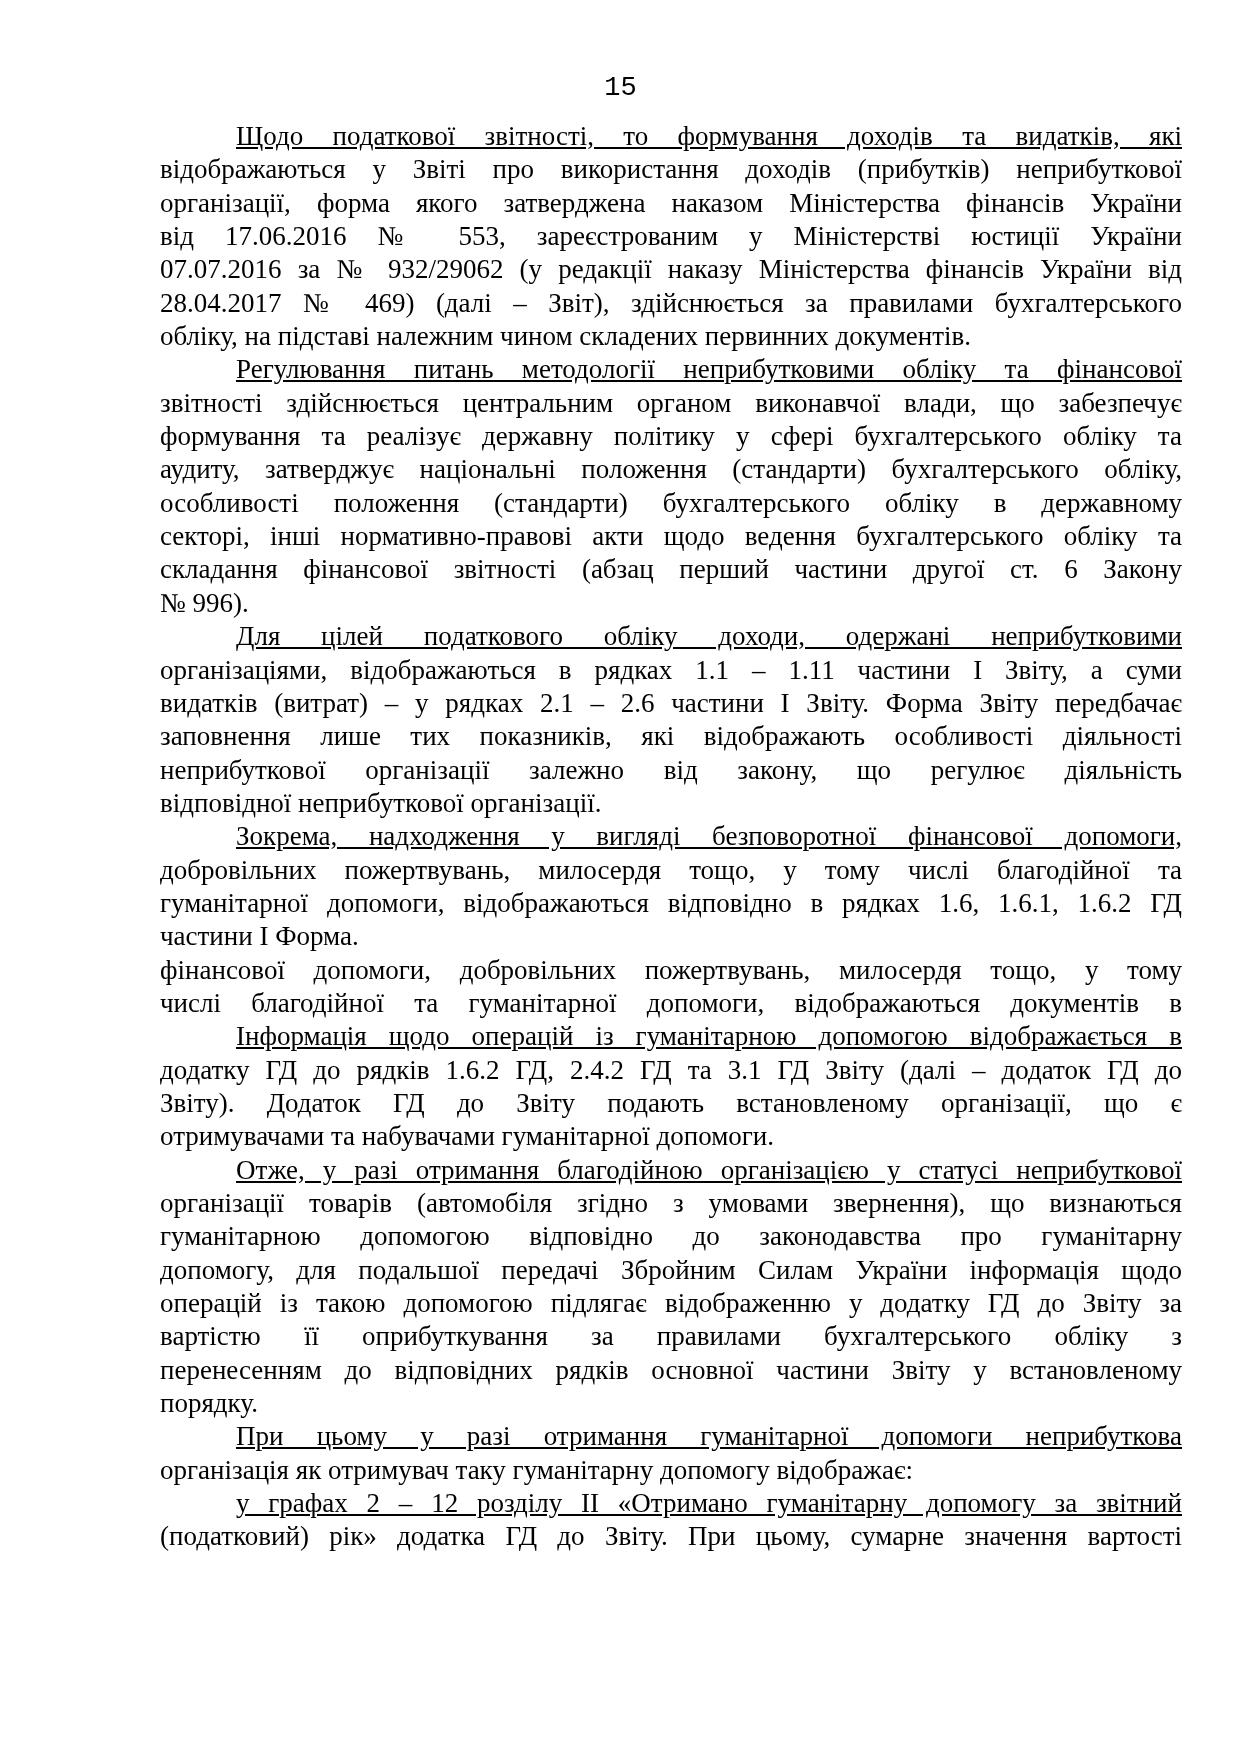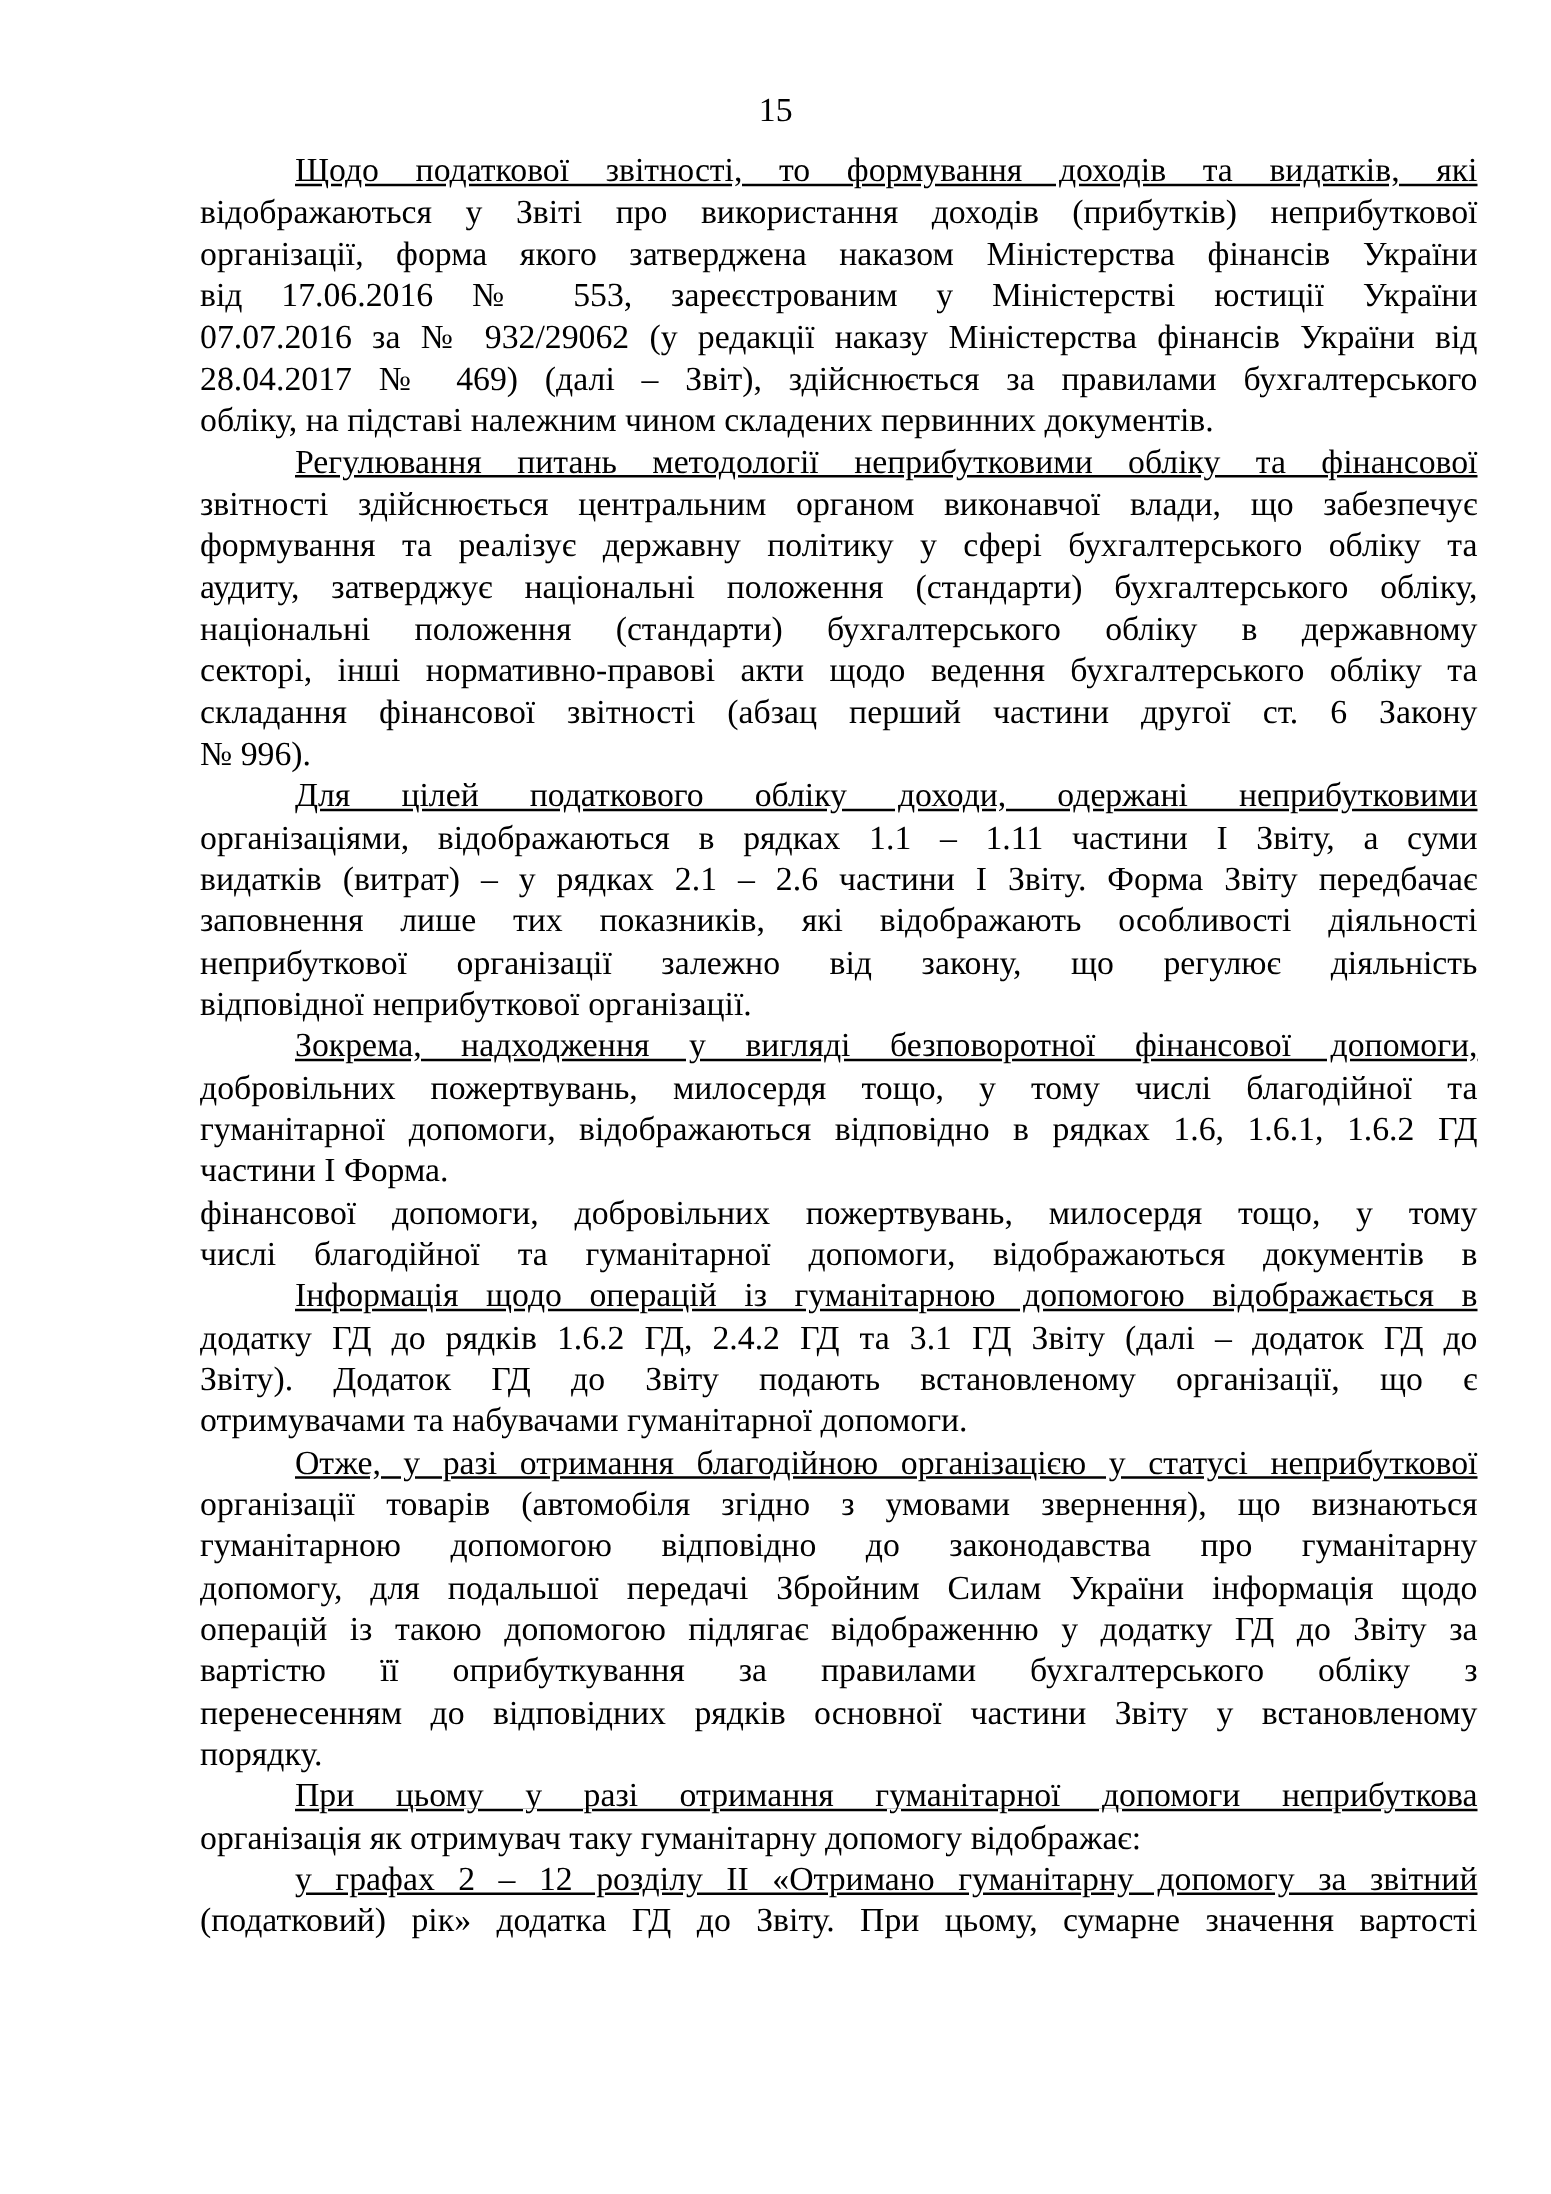--- a/index.html
+++ b/index.html
@@ -16,20 +16,21 @@
     color: #000000;
   }
   .page-number {
     position: absolute;
     top: 72px;
     left: 0;
     width: 1241px;
     text-align: center;
     font-size: 27px;
     line-height: 33px;
+    font-family: Liberation Mono, monospace;
   }
   .content {
     position: absolute;
     left: 160px;
     top: 120px;
     width: 1022px;
     font-size: 27px;
     line-height: 33.35px;
   }
   .para {
@@ -62,21 +63,21 @@
         <div class="line">від 17.06.2016 № 553, зареєстрованим у Міністерстві юстиції України</div>
         <div class="line">07.07.2016 за № 932/29062 (у редакції наказу Міністерства фінансів України від</div>
         <div class="line">28.04.2017 № 469) (далі – Звіт), здійснюється за правилами бухгалтерського</div>
         <div class="line para-last">обліку, на підставі належним чином складених первинних документів.</div>
       </div>
       <div class="para">
         <div class="line para-first">Регулювання питань методології неприбутковими обліку та фінансової</div>
         <div class="line">звітності здійснюється центральним органом виконавчої влади, що забезпечує</div>
         <div class="line">формування та реалізує державну політику у сфері бухгалтерського обліку та</div>
         <div class="line">аудиту, затверджує національні положення (стандарти) бухгалтерського обліку,</div>
-        <div class="line">національні положення (стандарти) бухгалтерського обліку в державному</div>
+        <div class="line">особливості положення (стандарти) бухгалтерського обліку в державному</div>
         <div class="line">секторі, інші нормативно-правові акти щодо ведення бухгалтерського обліку та</div>
         <div class="line">складання фінансової звітності (абзац перший частини другої ст. 6 Закону</div>
         <div class="line para-last">№ 996).</div>
       </div>
       <div class="para">
         <div class="line para-first">Для цілей податкового обліку доходи, одержані неприбутковими</div>
         <div class="line">організаціями, відображаються в рядках 1.1 – 1.11 частини І Звіту, а суми</div>
         <div class="line">видатків (витрат) – у рядках 2.1 – 2.6 частини І Звіту. Форма Звіту передбачає</div>
         <div class="line">заповнення лише тих показників, які відображають особливості діяльності</div>
         <div class="line">неприбуткової організації залежно від закону, що регулює діяльність</div>

